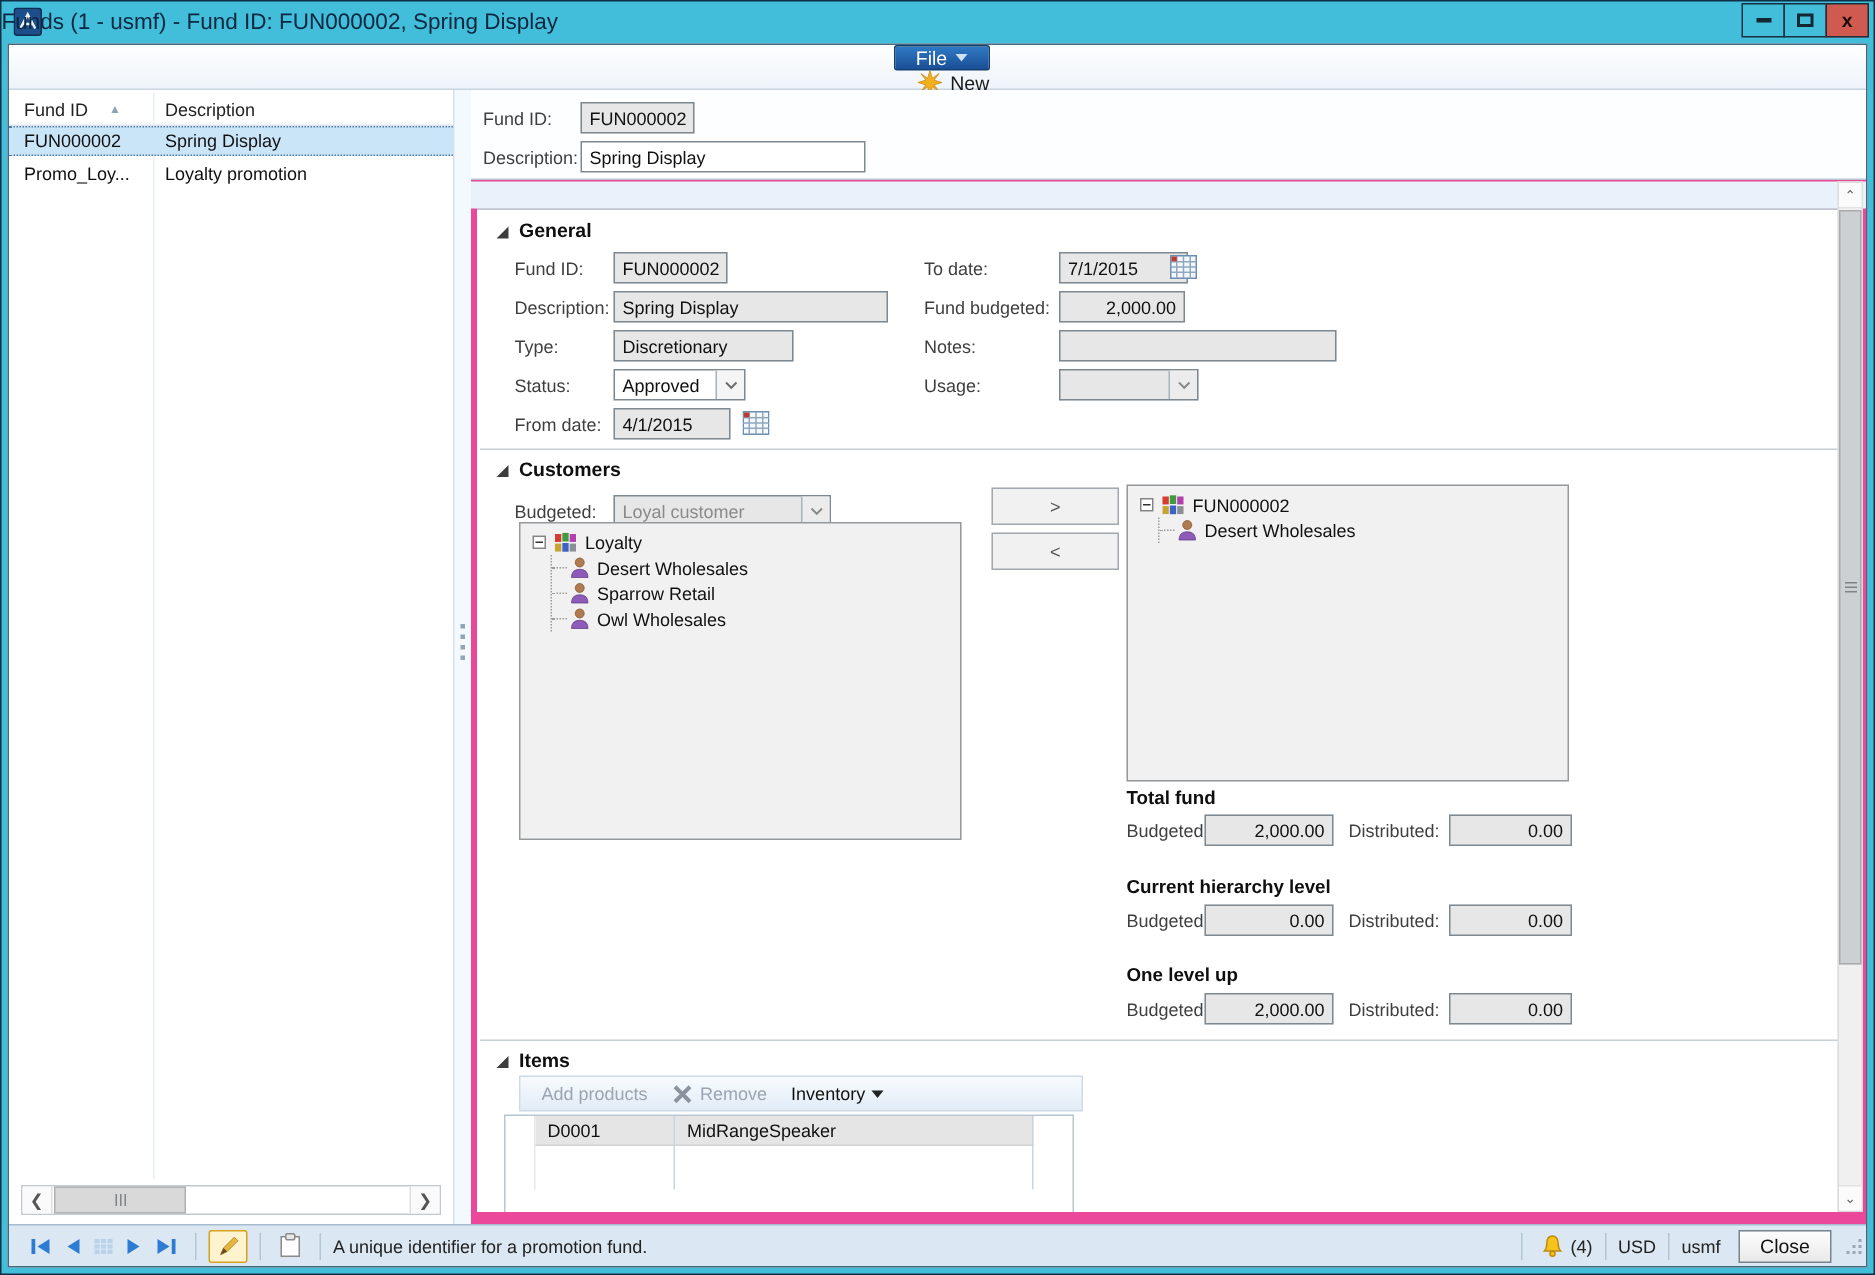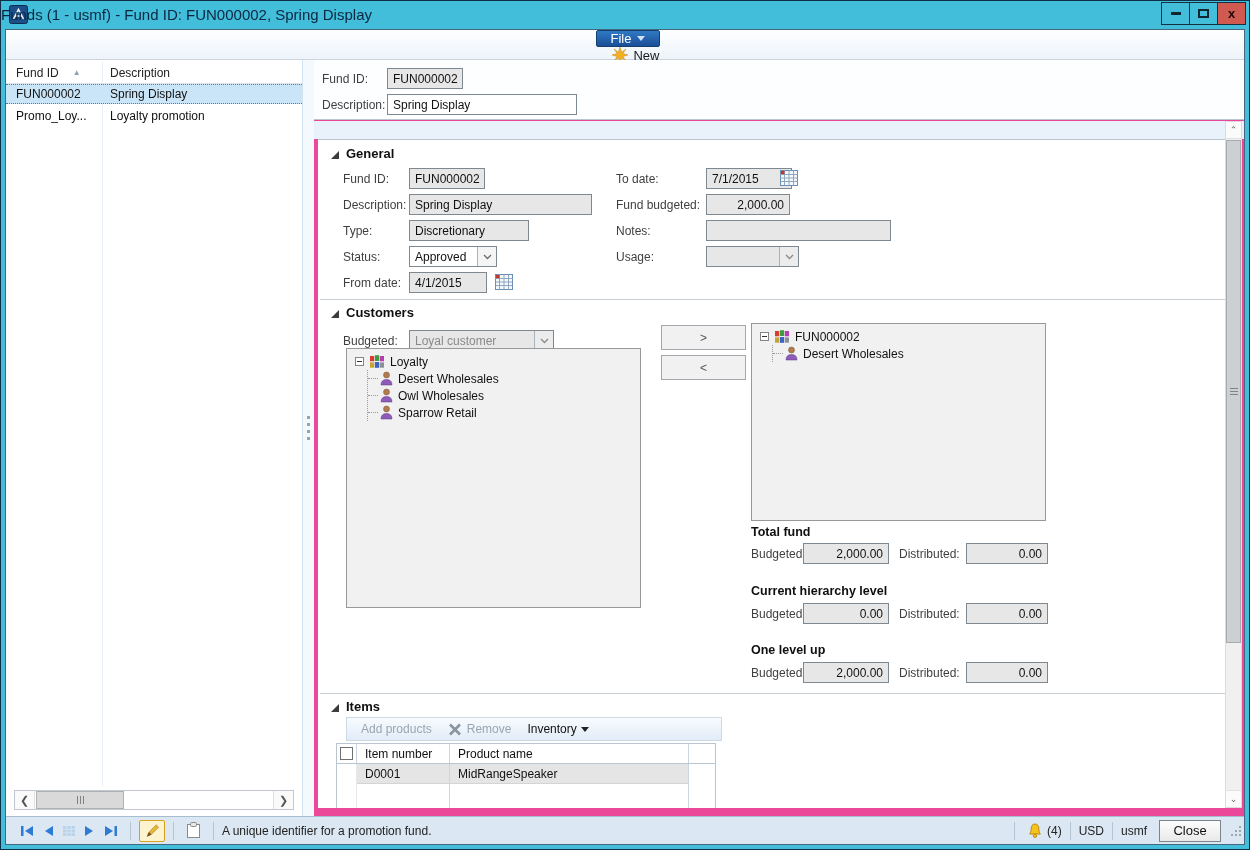--- a/index.html
+++ b/index.html
@@ -284,21 +284,21 @@
           <div class="lbl" style="left:25px; top:194px;">Budgeted:</div>
           <div class="fld combo dis" style="left:91px; top:190px; width:145px;">
             <span>Loyal customer</span>
             <span class="chev">
               <svg width="9" height="6" viewBox="0 0 9 6">
                   <path d="M1 1 L4.5 4.5 L8 1" stroke="#8a8a8a" stroke-width="1.3" fill="none"></path>
                 </svg>
             </span>
           </div>
 
-          <div class="treebox" style="left:28px; top:208px; width:295px; height:260px;">
+          <div class="treebox" style="left:28px; top:208px; width:295px; height:212px;">
             <div class="trow">
               <span class="expander"></span>
               <svg width="16" height="14" viewBox="0 0 16 14">
                 <rect x="1" y="1" width="4.2" height="5.3" fill="#d63c30"></rect>
                   <rect x="5.9" y="0.2" width="4.2" height="5.8" fill="#3f9b3f"></rect>
                   <rect x="10.8" y="1" width="4.2" height="5.3" fill="#b63fb0"></rect>
                 <rect x="1" y="7.4" width="4.2" height="5.3" fill="#c7a430"></rect>
                   <rect x="5.9" y="7" width="4.2" height="5.8" fill="#3b62c4"></rect>
                   <rect x="10.8" y="7.4" width="4.2" height="5.3" fill="#8a8f96"></rect>
               </svg>
@@ -310,28 +310,28 @@
                   <circle cx="6.5" cy="4" r="3" fill="#b07b4f" stroke="#7d5632" stroke-width="0.5"></circle>
                   <path d="M1 14 Q1 8.5 6.5 8.5 Q12 8.5 12 14 Z" fill="#8e5bb8" stroke="#5f3a80" stroke-width="0.5"></path>
                 </svg>
                 <span>Desert Wholesales</span>
               </div>
               <div class="tchild">
                 <svg width="13" height="15" viewBox="0 0 13 15">
                   <circle cx="6.5" cy="4" r="3" fill="#b07b4f" stroke="#7d5632" stroke-width="0.5"></circle>
                   <path d="M1 14 Q1 8.5 6.5 8.5 Q12 8.5 12 14 Z" fill="#8e5bb8" stroke="#5f3a80" stroke-width="0.5"></path>
                 </svg>
-                <span>Owl Wholesales</span>
+                <span>Sparrow Retail</span>
               </div>
               <div class="tchild">
                 <svg width="13" height="15" viewBox="0 0 13 15">
                   <circle cx="6.5" cy="4" r="3" fill="#b07b4f" stroke="#7d5632" stroke-width="0.5"></circle>
                   <path d="M1 14 Q1 8.5 6.5 8.5 Q12 8.5 12 14 Z" fill="#8e5bb8" stroke="#5f3a80" stroke-width="0.5"></path>
                 </svg>
-                <span>Sparrow Retail</span>
+                <span>Owl Wholesales</span>
               </div>
             </div>
           </div>
 
           <div class="btnmove" style="left:343px; top:185px;">&gt;</div>
           <div class="btnmove" style="left:343px; top:215px;">&lt;</div>
 
           <div class="treebox" style="left:433px; top:183px; width:295px; height:198px;">
             <div class="trow">
               <span class="expander"></span>
@@ -389,28 +389,20 @@
               </svg>
               <span>Remove</span>
             </span>
             <span class="it-en">
               <span>Inventory</span>
               <span class="inv-caret"></span>
             </span>
           </div>
 
           <div class="igrid" style="left:18px; top:603px; width:380px; height:70px;">
-            <div class="ig-row ig-head">
-              <div class="ig-c0">
-                <span class="checkbox"></span>
-              </div>
-              <div class="ig-c1">Item number</div>
-              <div class="ig-c2">Product name</div>
-              <div class="ig-c3"></div>
-            </div>
             <div class="ig-row ig-data">
               <div class="ig-c0"></div>
               <div class="ig-c1 ig-sel" style="background:#e5e5e5;">D0001</div>
               <div class="ig-c2 ig-sel" style="background:#e5e5e5;">MidRangeSpeaker</div>
               <div class="ig-c3"></div>
             </div>
             <div class="ig-row ig-data" style="height:29px;">
               <div class="ig-c0"></div>
               <div class="ig-c1"></div>
               <div class="ig-c2"></div>

